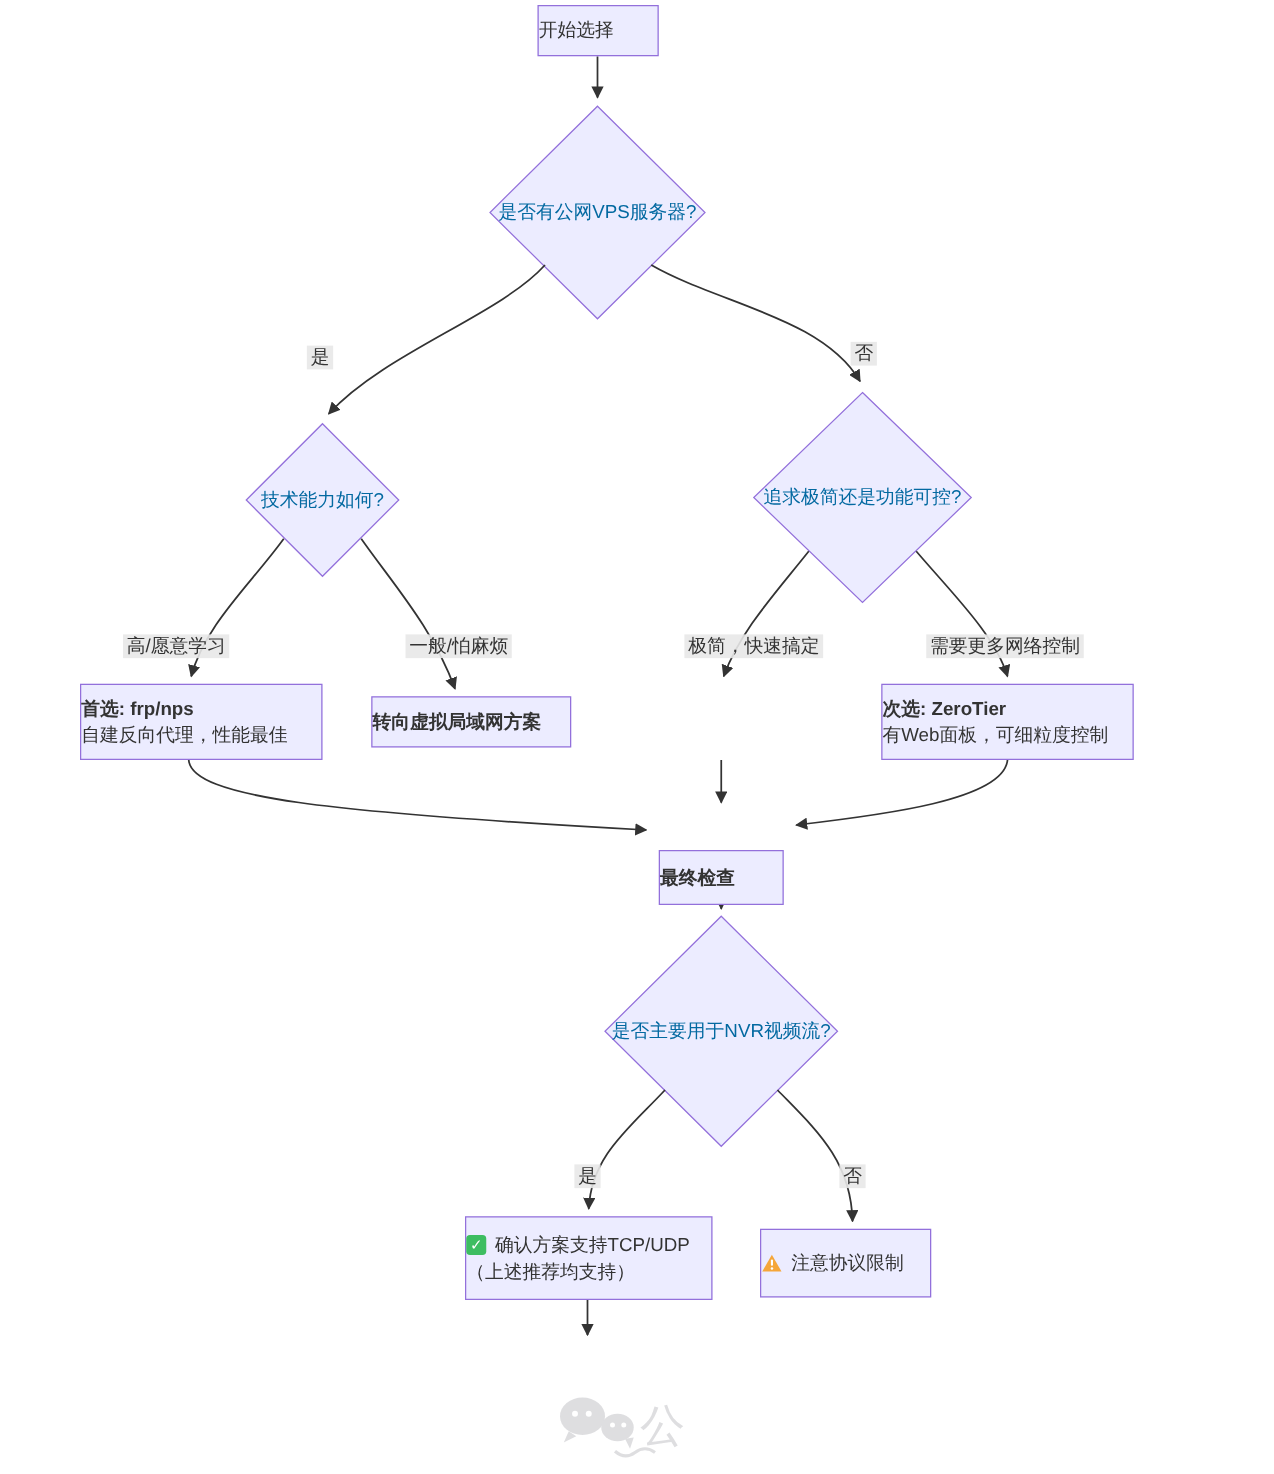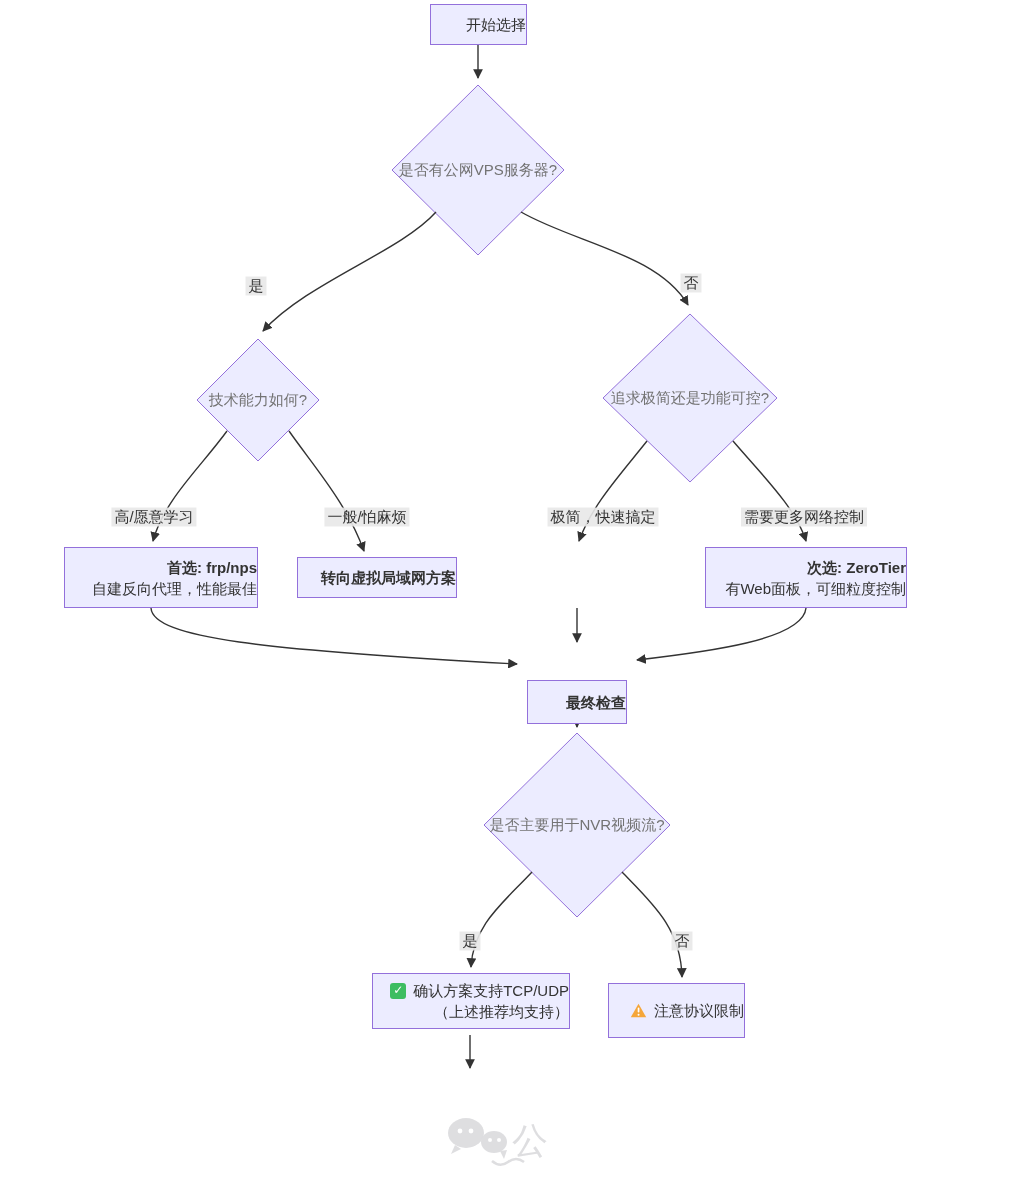--- a/index.html
+++ b/index.html
@@ -11,29 +11,29 @@
     color:#333333;
     overflow:hidden;
   }
   svg.layer{position:absolute;left:0;top:0;width:1019px;height:1179px;}
   .node{
     position:absolute;
     background:#ECECFF;
     border:1px solid #9370DB;
     box-sizing:border-box;
     display:flex;flex-direction:column;
-    align-items:flex-end;justify-content:center;
+    align-items:flex-start;justify-content:center;
     text-align:center;
     font-size:15px;line-height:21px;color:#333333;
   }
   .node .bold{font-weight:bold;}
   .node .row{display:flex;align-items:center;gap:7px;}
   .diamond-label{
     position:absolute;transform:translate(-50%,-50%);
-    font-size:15px;color:#737373;white-space:nowrap;text-align:center;
+    font-size:15px;color:#0369a1;white-space:nowrap;text-align:center;
   }
   .edge-label{
     position:absolute;transform:translate(-50%,-50%);
     background:rgba(232,232,232,0.9);
     padding:0 3px;font-size:15px;color:#333333;white-space:nowrap;
   }
   .check-icon{
     display:inline-flex;align-items:center;justify-content:center;
     width:16px;height:16px;border-radius:3px;
     background:#3DBD61;color:#ffffff;font-size:12px;font-weight:bold;
@@ -91,21 +91,21 @@
     </g>
   </svg>
 
   <div class="diamond-label" style="left:478px;top:170px;">是否有公网VPS服务器?</div>
   <div class="diamond-label" style="left:258px;top:400px;">技术能力如何?</div>
   <div class="diamond-label" style="left:690px;top:398px;">追求极简还是功能可控?</div>
   <div class="diamond-label" style="left:577px;top:825px;">是否主要用于NVR视频流?</div>
 
   <div class="edge-label" style="left:256px;top:286px;">是</div>
   <div class="edge-label" style="left:691px;top:283px;">否</div>
-  <div class="edge-label" style="left:154px;top:517px;">高/愿意学习</div>
+  <div class="edge-label" style="left:141px;top:517px;">高/愿意学习</div>
   <div class="edge-label" style="left:367px;top:517px;">一般/怕麻烦</div>
   <div class="edge-label" style="left:603px;top:517px;">极简，快速搞定</div>
   <div class="edge-label" style="left:804px;top:517px;">需要更多网络控制</div>
   <div class="edge-label" style="left:470px;top:941px;">是</div>
   <div class="edge-label" style="left:682px;top:941px;">否</div>
 
   <div class="node" style="left:430px;top:4px;width:97px;height:41px;">
     <div>开始选择</div>
   </div>
 
@@ -121,21 +121,21 @@
 
   <div class="node" style="left:705px;top:547px;width:202px;height:61px;">
     <div class="bold">次选: ZeroTier</div>
     <div>有Web面板，可细粒度控制</div>
   </div>
 
   <div class="node" style="left:527px;top:648px;width:100px;height:44px;margin-top:32px;">
     <div class="bold">最终检查</div>
   </div>
 
-  <div class="node" style="left:372px;top:973px;width:198px;height:56px;">
+  <div class="node" style="left:372px;top:973px;width:198px;height:67px;">
     <div class="row">
       <span class="check-icon"></span>
       <span>确认方案支持TCP/UDP</span>
     </div>
     <div>（上述推荐均支持）</div>
   </div>
 
   <div class="node" style="left:608px;top:983px;width:137px;height:55px;">
     <div class="row">
       <span class="warn-icon">

